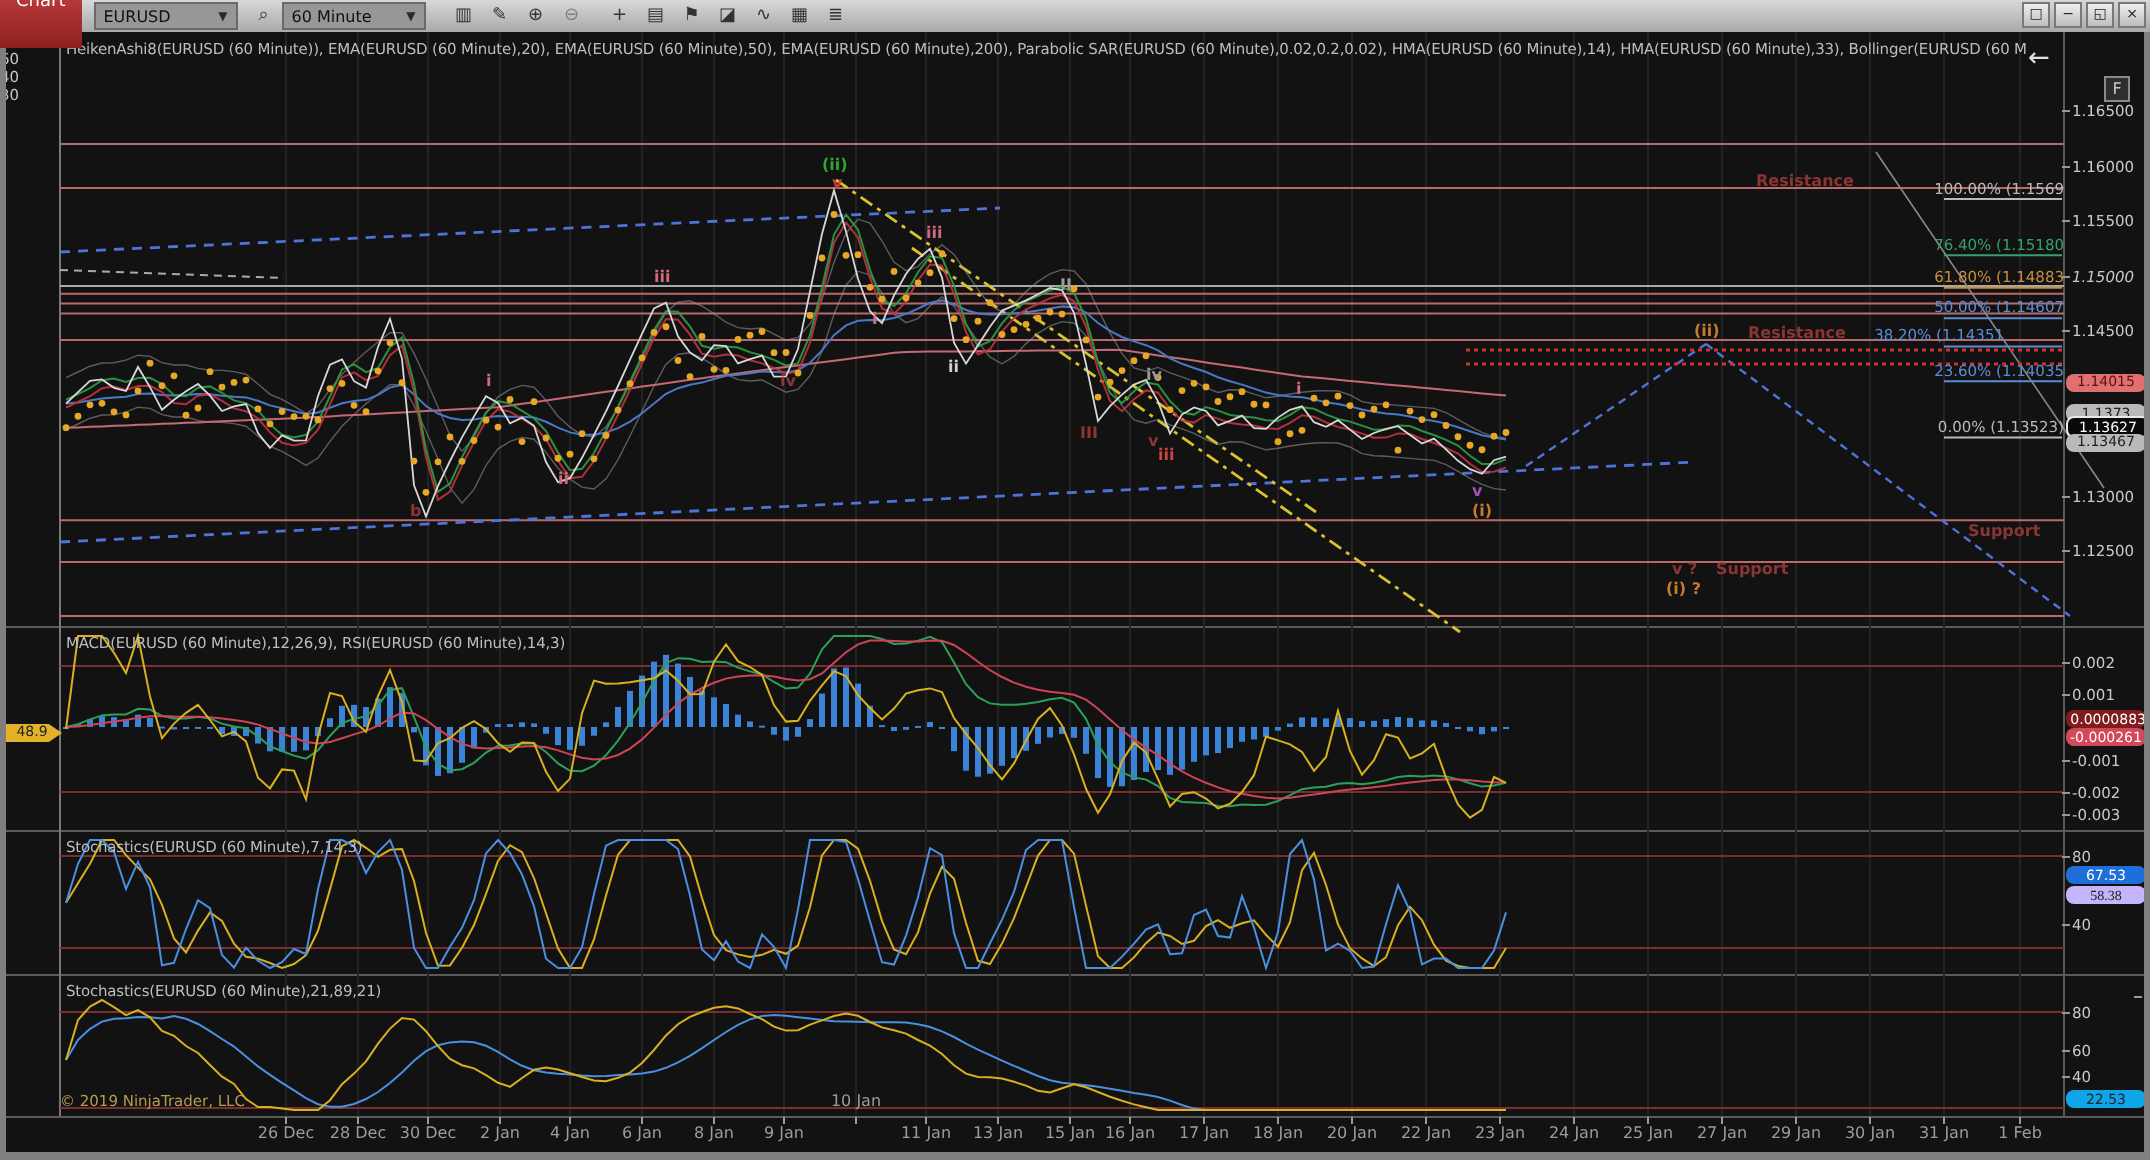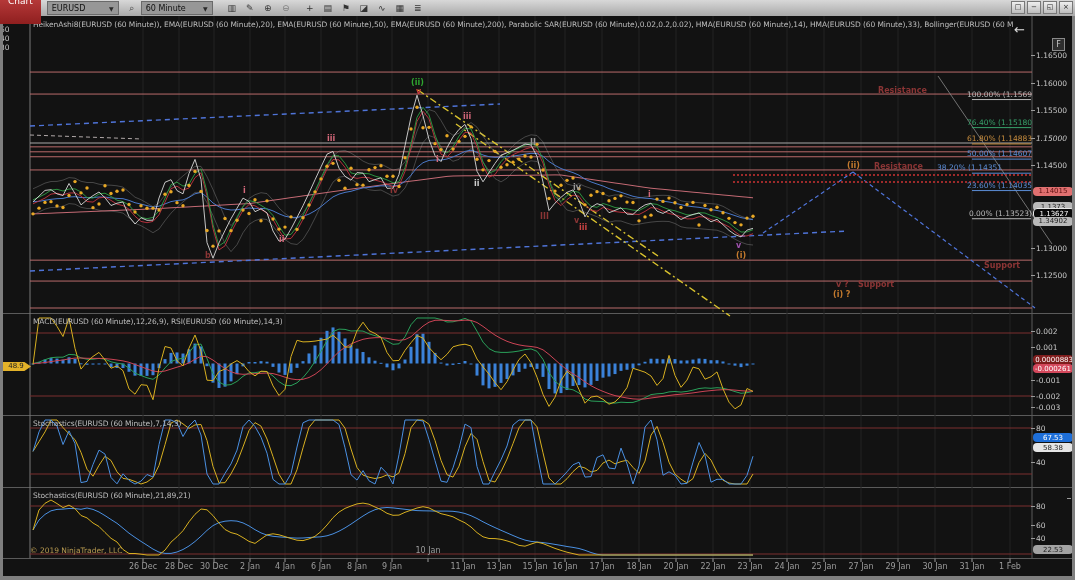--- a/index.html
+++ b/index.html
@@ -453,26 +453,26 @@
         <div class="axis-tick" style="left: 1036px; top: 387px; color: rgb(200, 200, 200);">-0.003</div>
         <div class="axis-tick" style="left: 1036px; top: 408px; color: rgb(200, 200, 200);">80</div>
         <div class="axis-tick" style="left: 1036px; top: 442px; color: rgb(200, 200, 200);">40</div>
         <div class="axis-tick" style="left: 1072px; top: 454px; color: rgb(200, 200, 200); margin-top: 24px;">20</div>
         <div class="axis-tick" style="left: 1036px; top: 486px; color: rgb(200, 200, 200);">80</div>
         <div class="axis-tick" style="left: 1036px; top: 505px; color: rgb(200, 200, 200);">60</div>
         <div class="axis-tick" style="left: 1036px; top: 518px; color: rgb(200, 200, 200);">40</div>
         <div class="badge" style="top: 170.675px; background: rgb(224, 112, 112); color: rgb(92, 15, 15);">1.14015</div>
         <div class="badge" style="top: 186.35px; background: rgb(185, 185, 185); color: rgb(34, 34, 34);">1.1373</div>
         <div class="badge" style="top: 192.015px; background: rgb(10, 10, 10); color: rgb(255, 255, 255); border: 1px solid rgb(232, 232, 232);">1.13627</div>
-        <div class="badge" style="top: 200.815px; background: rgb(185, 185, 185); color: rgb(34, 34, 34);">1.34902</div>
+        <div class="badge" style="top: 200.815px; background: rgb(185, 185, 185); color: rgb(34, 34, 34);">1.13467</div>
         <div class="badge" style="top: 339px; background: #7f1d1d; color: rgb(255, 255, 255); text-align: right;">0.0000883</div>
         <div class="badge" style="top: 348px; background: rgb(212, 72, 92); color: rgb(255, 255, 255);">-0.000261</div>
         <div class="badge" style="top: 417px; background: rgb(30, 111, 217); color: rgb(255, 255, 255);">67.53</div>
-        <div class="badge" style="top: 427px; background: #e5e5e5; color: rgb(34, 34, 34);">58.38</div>
-        <div class="badge" style="top: 529px; background: #a3a3a3; color: rgb(34, 34, 34);">22.53</div>
+        <div class="badge" style="top: 427px; background: #c4b5fd; color: rgb(34, 34, 34); font-family: Liberation Serif, serif;">58.38</div>
+        <div class="badge" style="top: 529px; background: #0ea5e9; color: rgb(34, 34, 34);">22.53</div>
         <div class="lbadge" style="left: 1px; top: 346px; background: rgb(227, 178, 41); color: rgb(34, 34, 34); width: 26px; text-align: center; clip-path: polygon(0px 0px, 78% 0px, 100% 50%, 78% 100%, 0px 100%);">48.9</div>
         <div class="anno" style="left: 878px; top: 70px; color: rgb(139, 53, 53);">Resistance</div>
         <div class="anno" style="left: 874px; top: 146px; color: rgb(139, 53, 53);">Resistance</div>
         <div class="anno" style="left: 847px; top: 145px; color: rgb(197, 123, 46);">(ii)</div>
         <div class="anno" style="left: 984px; top: 245px; color: rgb(139, 53, 53);">Support</div>
         <div class="anno" style="left: 836px; top: 264px; color: rgb(139, 53, 53);">v ?</div>
         <div class="anno" style="left: 858px; top: 264px; color: rgb(139, 53, 53);">Support</div>
         <div class="anno" style="left: 833px; top: 274px; color: rgb(197, 123, 46);">(i) ?</div>
         <div class="anno" style="left: 736px; top: 225px; color: rgb(160, 82, 176);">v</div>
         <div class="anno" style="left: 736px; top: 235px; color: rgb(197, 123, 46);">(i)</div>

